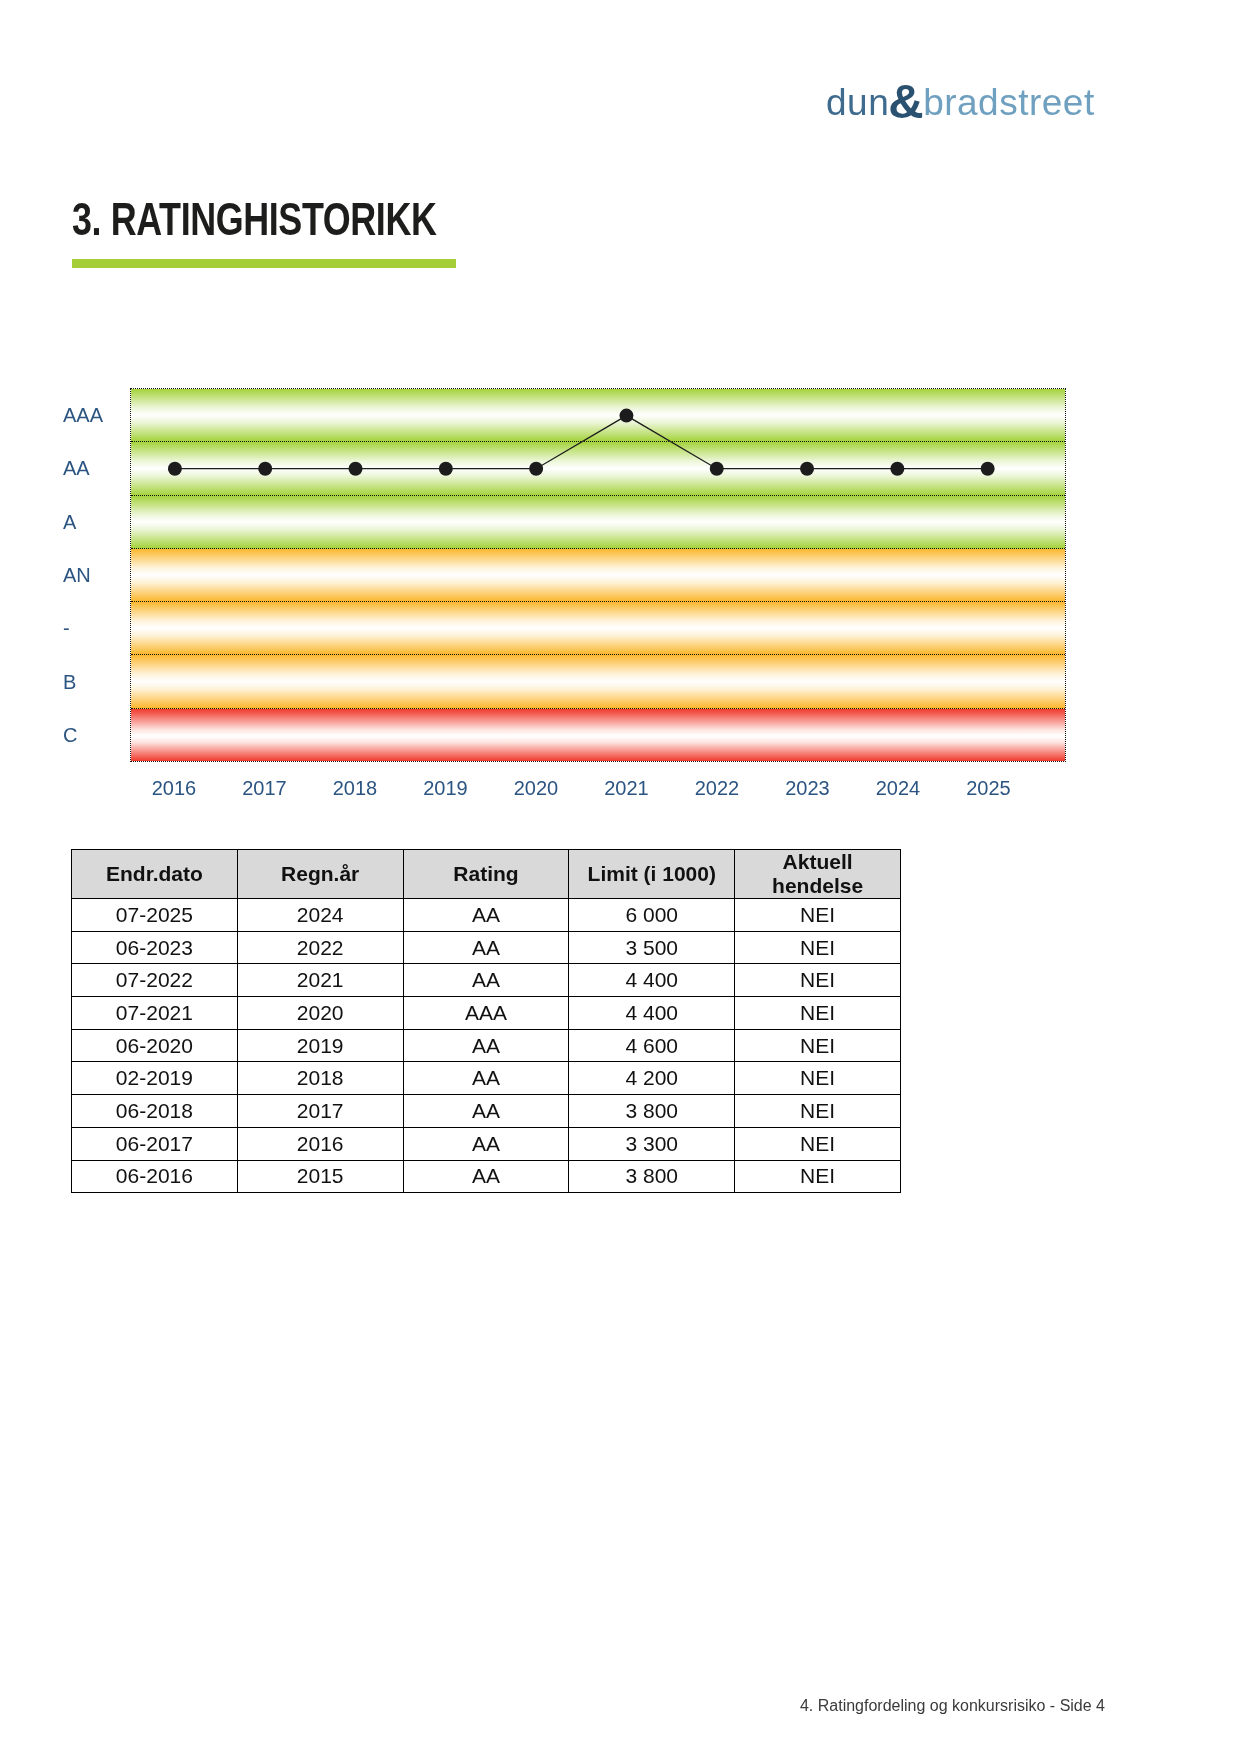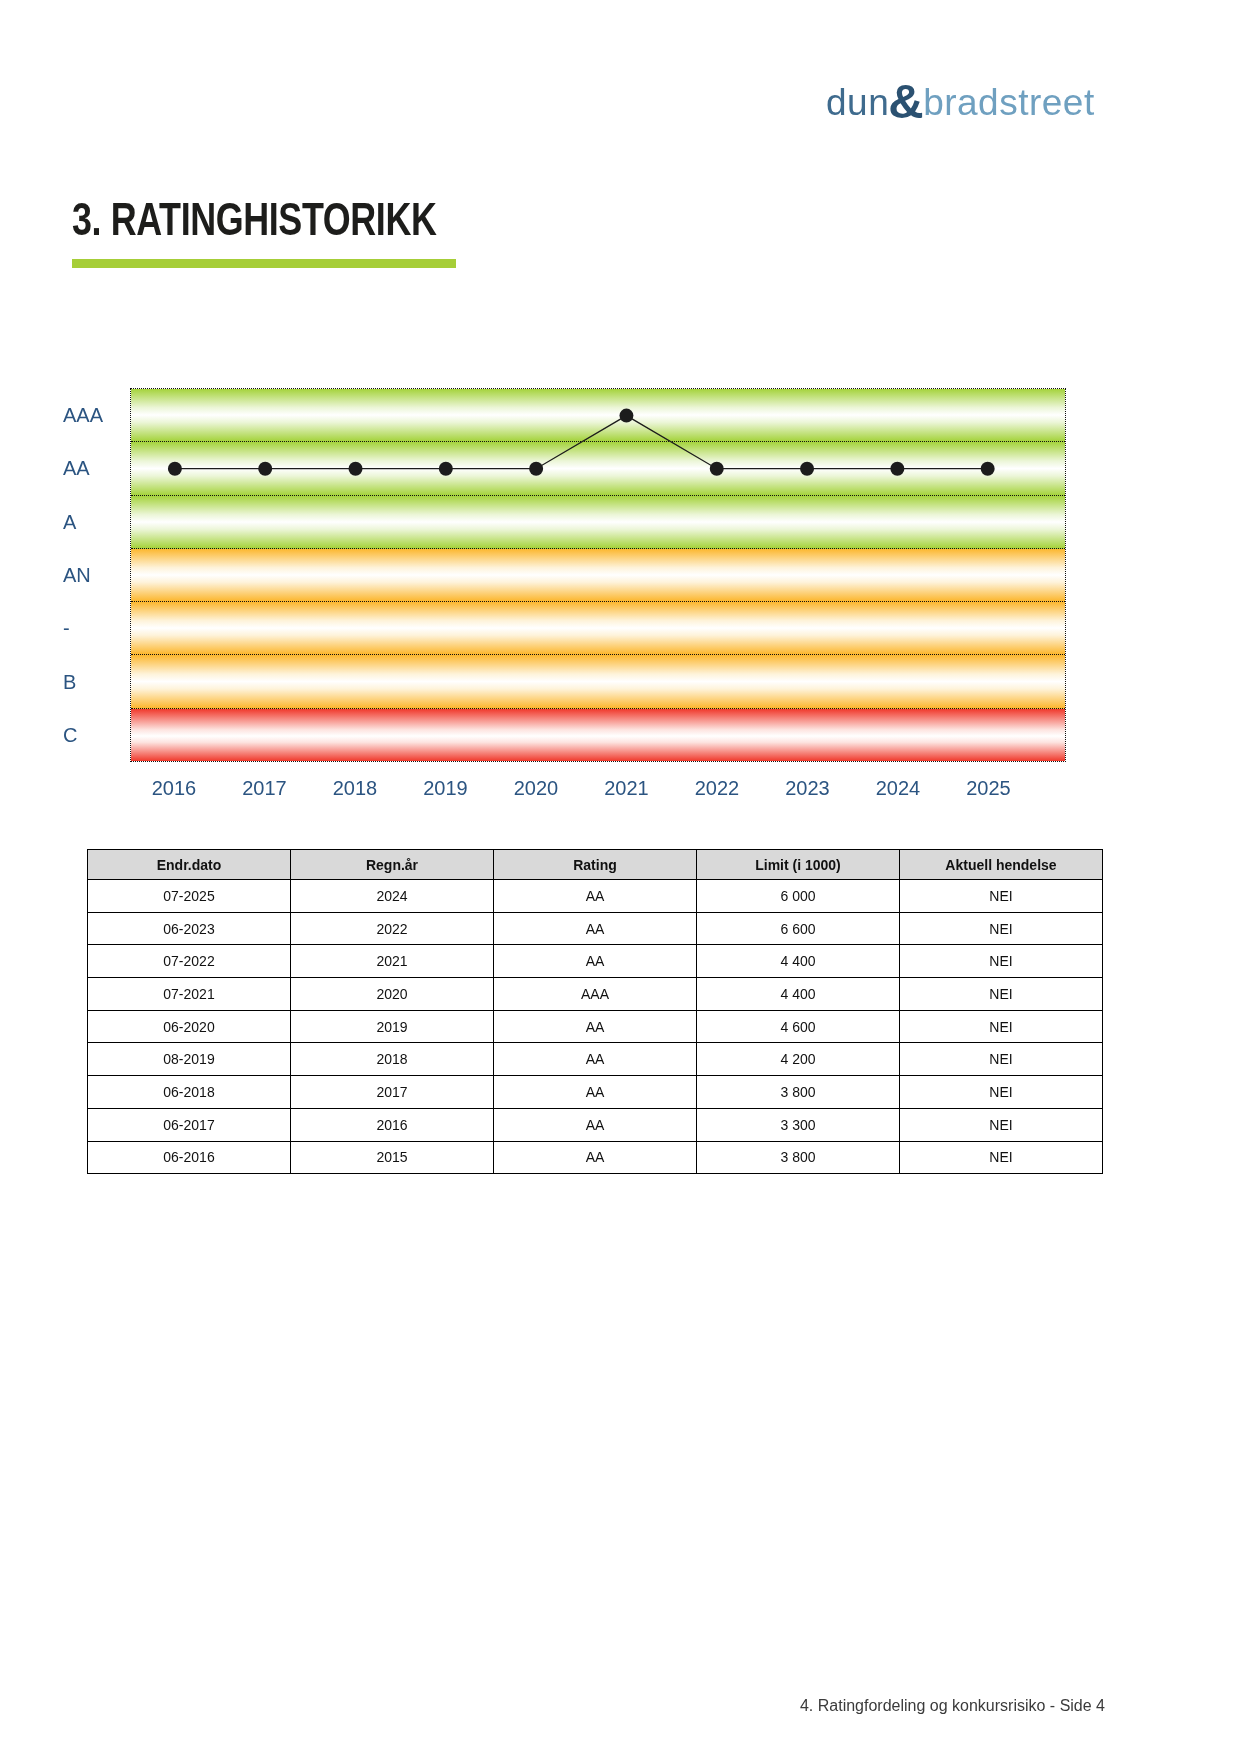--- a/index.html
+++ b/index.html
@@ -50,23 +50,23 @@
     position:absolute;left:0;transform:translateY(-50%);
     color:#2b5481;font-size:20px;line-height:1;
   }
   .x-axis{position:absolute;left:130px;top:776px;width:936px;height:26px;}
   .x-axis span{
     position:absolute;top:0;transform:translateX(-50%);
     color:#2b5481;font-size:20px;line-height:1.2;
   }
   
   .rating-table{
-    position:absolute;left:87px;top:849px;width:1016px;
+    position:absolute;left:71px;top:849px;width:830px;
     border-collapse:collapse;table-layout:fixed;
-    font-size:14px;color:#111;
+    font-size:21px;color:#111;
   }
   .rating-table th{
     background:#d9d9d9;font-weight:bold;height:29px;
     border:1.5px solid #000;text-align:center;padding:0;
   }
   .rating-table td{
     height:31.7px;border:1.5px solid #000;text-align:center;padding:0;
     background:#fff;
   }
   
@@ -152,21 +152,21 @@
           <td>07-2025</td>
           <td>2024</td>
           <td>AA</td>
           <td>6 000</td>
           <td>NEI</td>
         </tr>
         <tr>
           <td>06-2023</td>
           <td>2022</td>
           <td>AA</td>
-          <td>6 600</td>
+          <td>3 500</td>
           <td>NEI</td>
         </tr>
         <tr>
           <td>07-2022</td>
           <td>2021</td>
           <td>AA</td>
           <td>4 400</td>
           <td>NEI</td>
         </tr>
         <tr>
@@ -177,21 +177,21 @@
           <td>NEI</td>
         </tr>
         <tr>
           <td>06-2020</td>
           <td>2019</td>
           <td>AA</td>
           <td>4 600</td>
           <td>NEI</td>
         </tr>
         <tr>
-          <td>08-2019</td>
+          <td>02-2019</td>
           <td>2018</td>
           <td>AA</td>
           <td>4 200</td>
           <td>NEI</td>
         </tr>
         <tr>
           <td>06-2018</td>
           <td>2017</td>
           <td>AA</td>
           <td>3 800</td>

